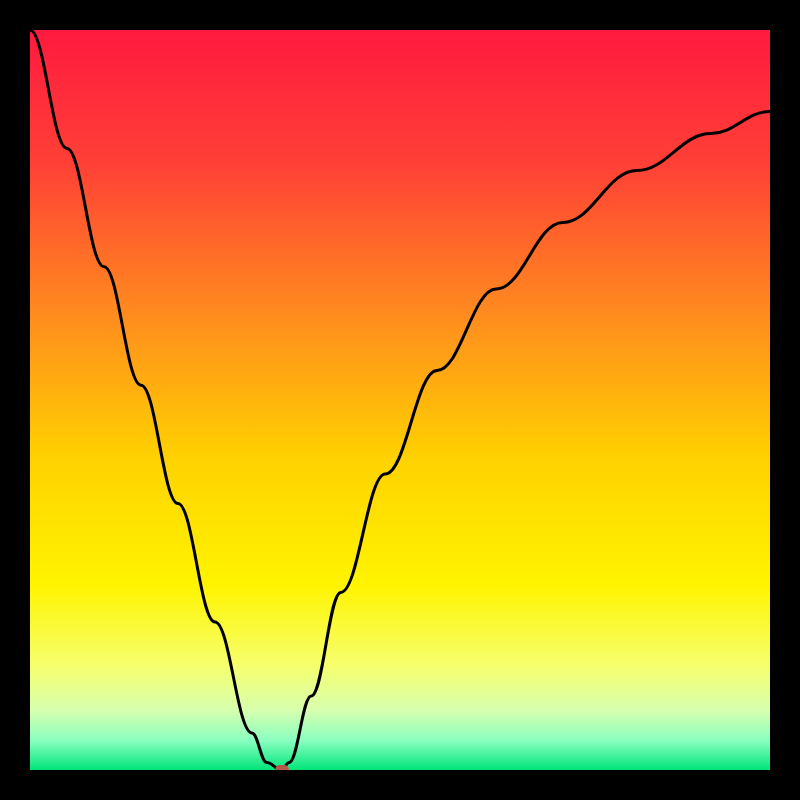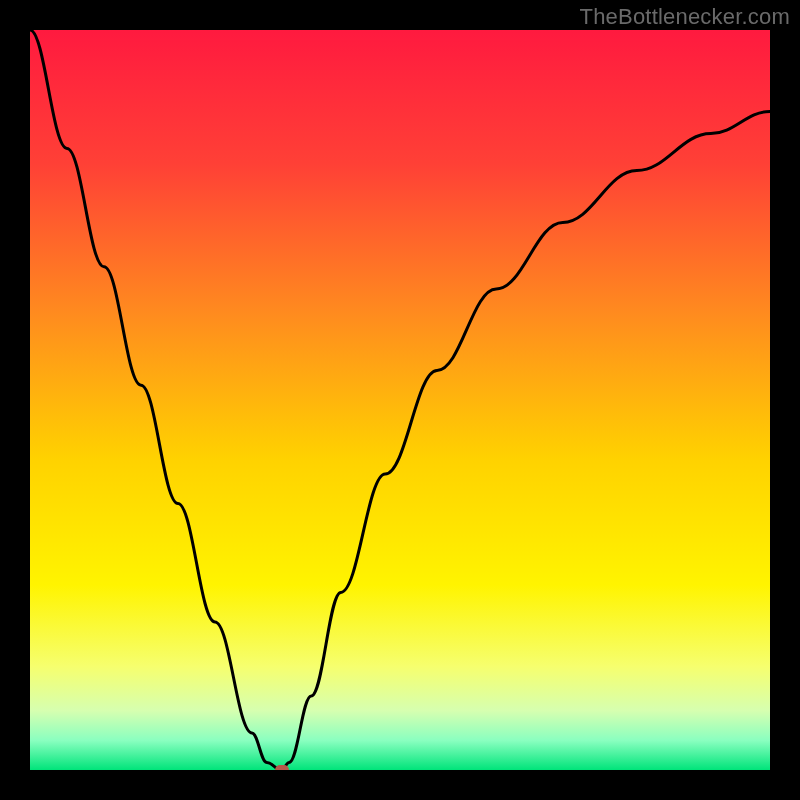--- a/index.html
+++ b/index.html
@@ -78,15 +78,14 @@
     </svg>
 
     <svg class="curve-svg" viewBox="0 0 740 740" preserveAspectRatio="none">
       <path id="curve-path" d="M 0 0 C 14.8 0, 22.2 118.39999999999998, 37 118.39999999999998 C 51.8 118.39999999999998, 59.2 236.79999999999995, 74 236.79999999999995 C 88.8 236.79999999999995, 96.2 355.2, 111 355.2 C 125.8 355.2, 133.2 473.6, 148 473.6 C 162.8 473.6, 170.2 592, 185 592 C 199.8 592, 207.2 703, 222 703 C 227.92000000000002 703, 230.88 732.6, 236.8 732.6 C 242.72000000000003 732.6, 245.68 740, 251.60000000000002 740 C 254.56 740, 256.04 732.6, 259 732.6 C 267.88 732.6, 272.32 666, 281.2 666 C 293.04 666, 298.96 562.4, 310.8 562.4 C 328.56 562.4, 337.44 444, 355.2 444 C 375.92 444, 386.28000000000003 340.4, 407.00000000000006 340.4 C 430.68 340.4, 442.52000000000004 259, 466.2 259 C 492.84 259, 506.15999999999997 192.39999999999998, 532.8 192.39999999999998 C 562.4 192.39999999999998, 577.1999999999999 140.5999999999999, 606.8 140.5999999999999 C 636.4 140.5999999999999, 651.2 103.60000000000002, 680.8000000000001 103.60000000000002 C 704.48 103.60000000000002, 716.32 81.39999999999998, 740 81.39999999999998" fill="none" stroke="#000" stroke-width="3" stroke-linejoin="round" stroke-linecap="round"></path>
     </svg>
 
     <div class="marker" id="opt-marker" style="left: 251.6px; top: 740px; background: rgb(181, 90, 74);"></div>
 
   </div>
 
-  <div class="watermark">TheBottlenecker.com</div>
 
 </div>
 
 </body></html>

